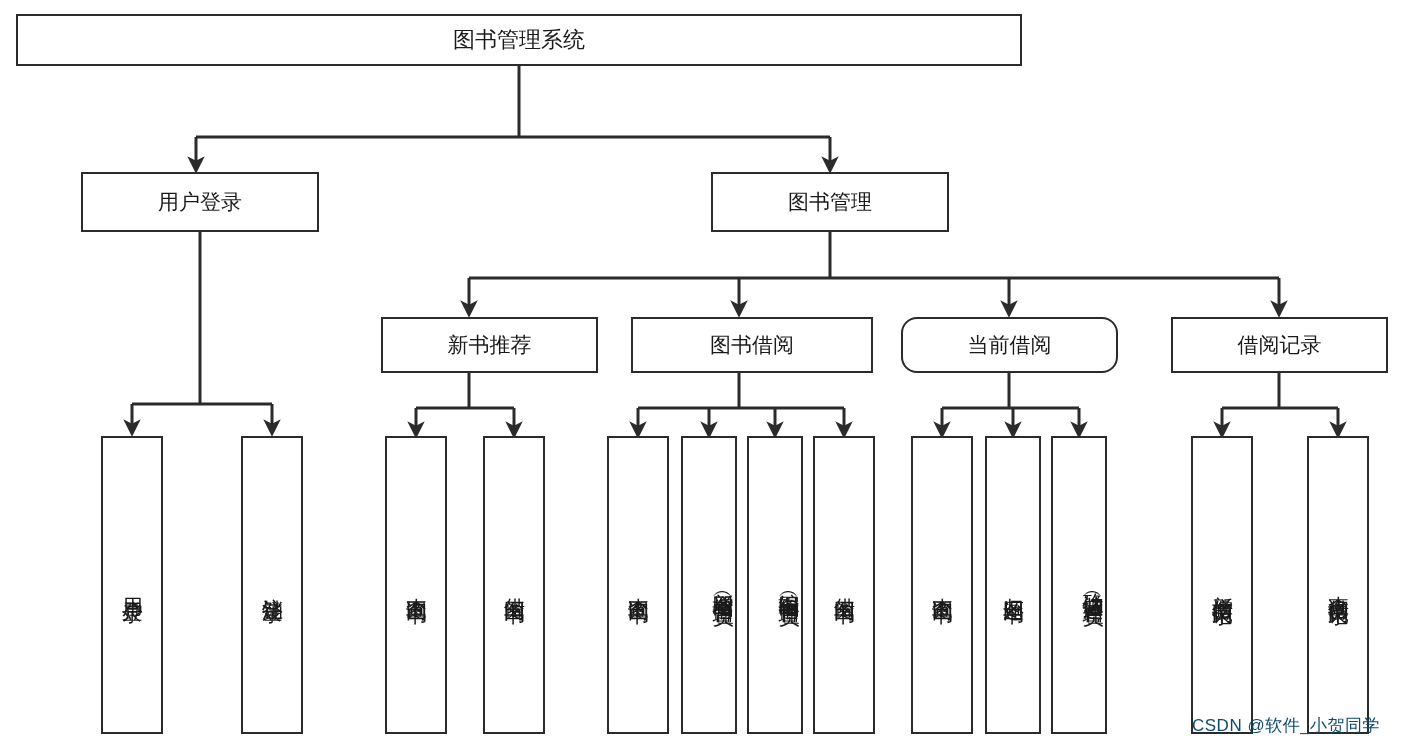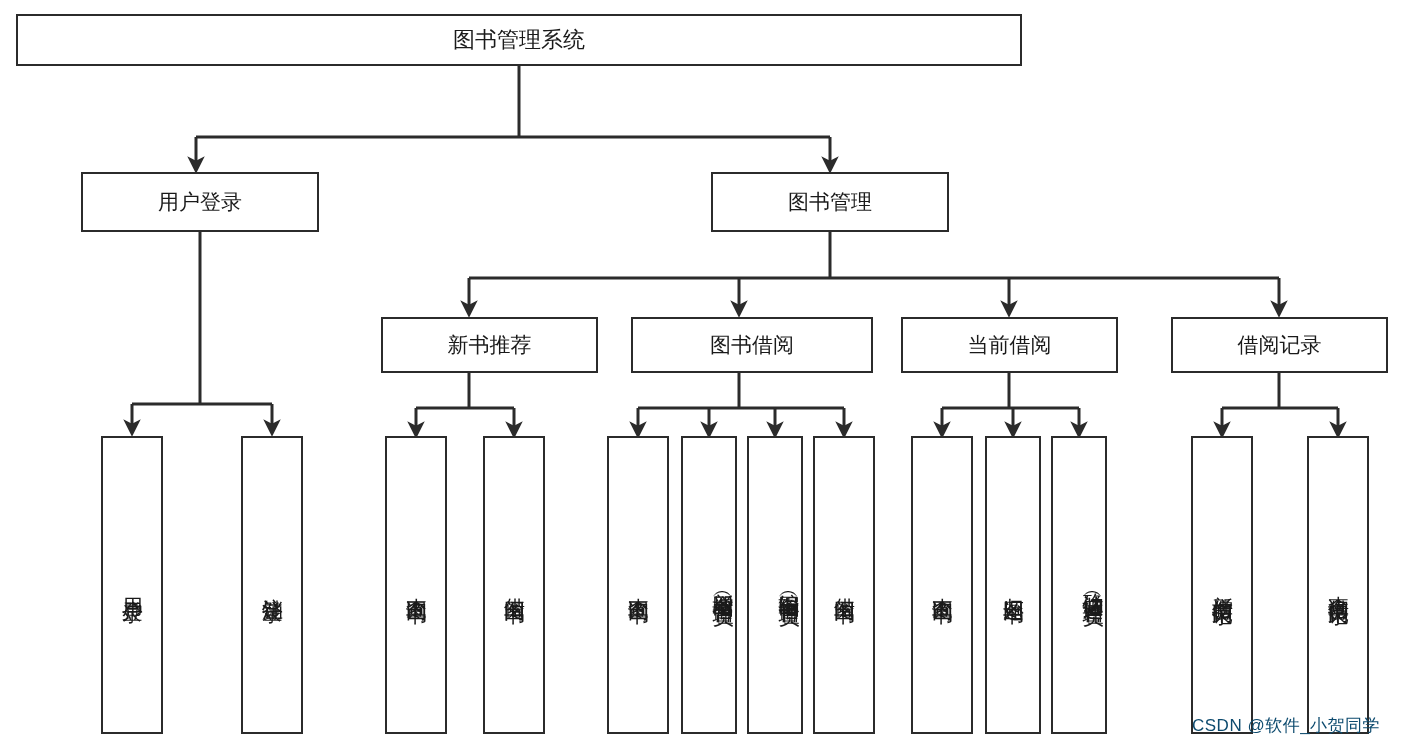--- a/index.html
+++ b/index.html
@@ -133,21 +133,21 @@
   <div class="node h" style="left:711px; top:172px; width:238px; height:60px;">
     <span>图书管理</span>
   </div>
 
   <div class="node h" style="left:361px; top:317px; width:217px; height:56px;margin-left:20px;">
     <span>新书推荐</span>
   </div>
   <div class="node h" style="left:631px; top:317px; width:242px; height:56px;">
     <span>图书借阅</span>
   </div>
-  <div class="node h" style="left:901px; top:317px; width:217px; height:56px;">
+  <div class="node h" style="left:901px; top:317px; width:217px; height:56px;border-radius:16px;">
     <span>当前借阅</span>
   </div>
   <div class="node h" style="left:1171px; top:317px; width:217px; height:56px;">
     <span>借阅记录</span>
   </div>
 
   <div class="node v" style="left:101px; top:436px; width:62px; height:298px; align-items:center;">
     <span>用户登录</span>
   </div>
   <div class="node v" style="left:241px; top:436px; width:62px; height:298px; align-items:center;">

